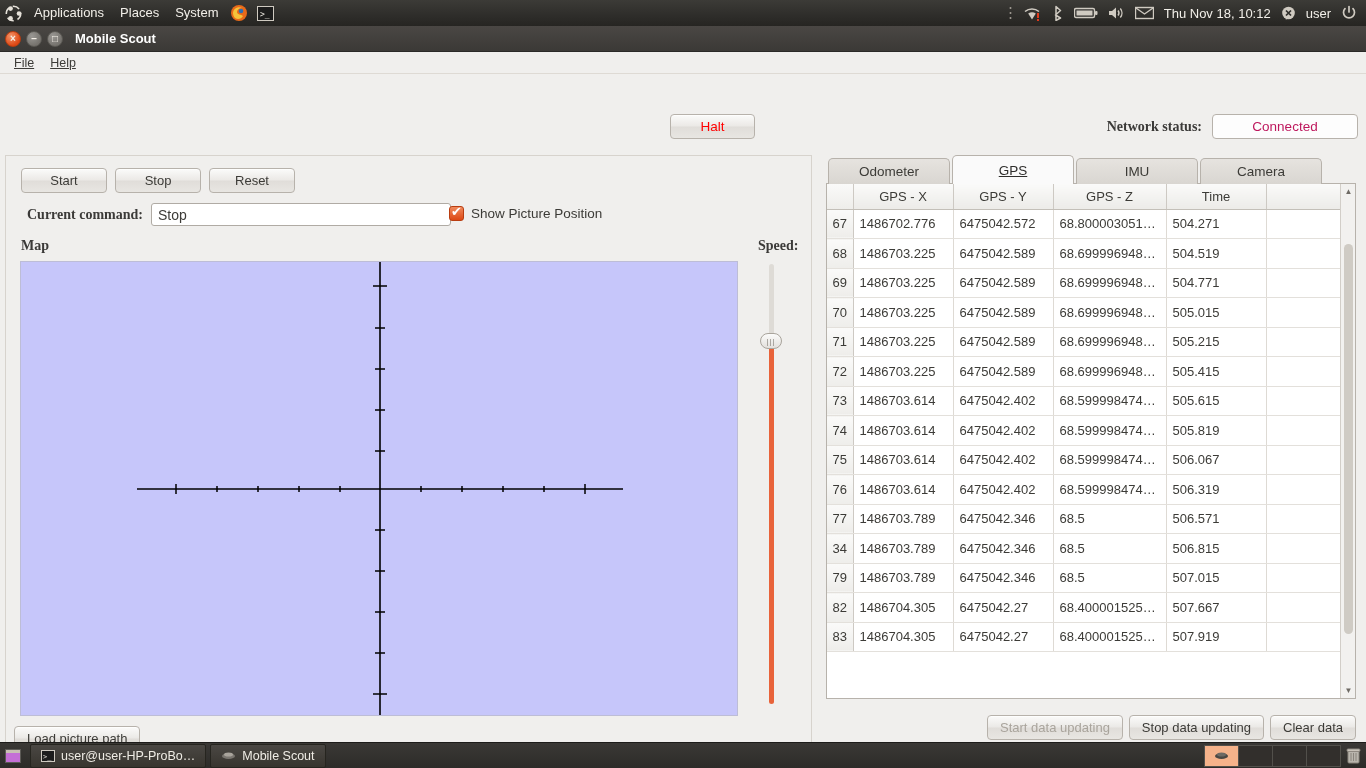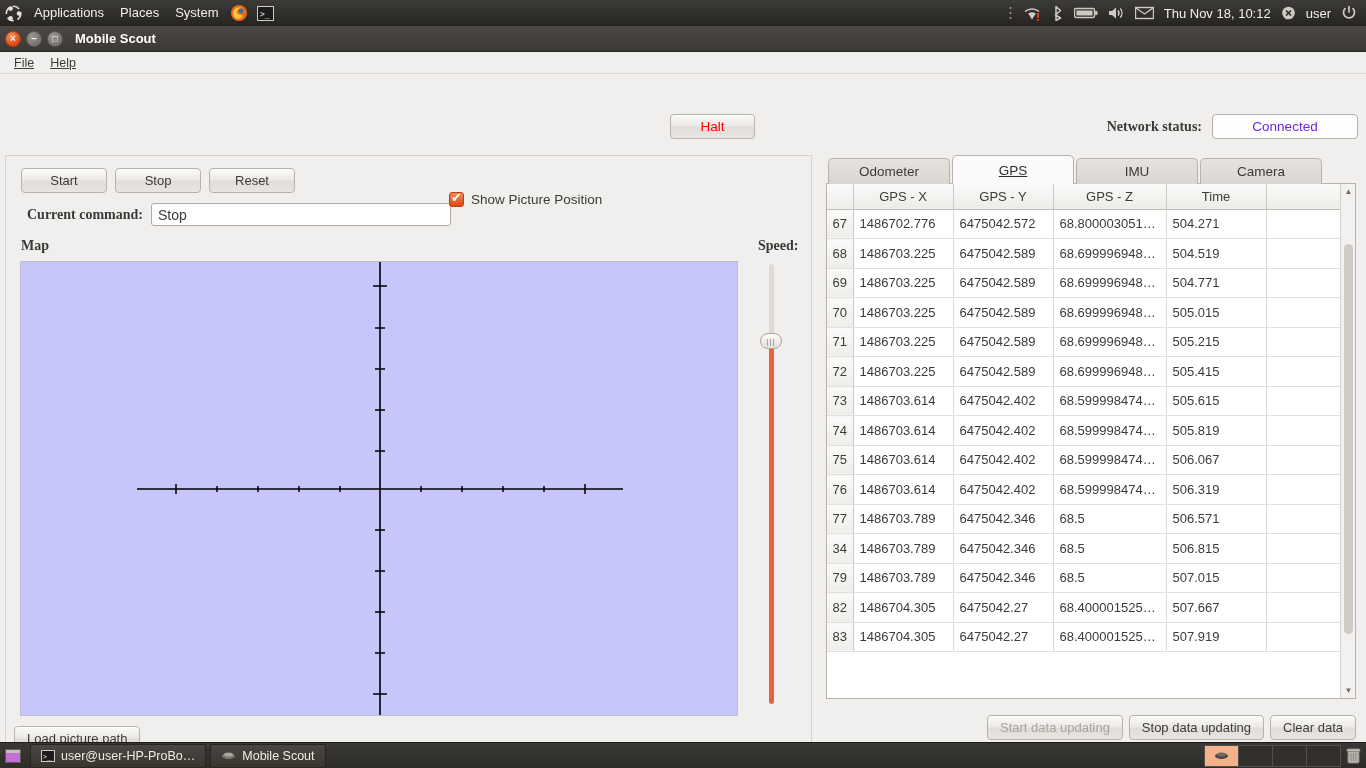--- a/index.html
+++ b/index.html
@@ -84,38 +84,38 @@
 
   #halt-btn {
     position: absolute; left: 670px; top: 88px; width: 85px; height: 25px;
     display:flex; align-items:center; justify-content:center;
     color: #ff0000; font-size: 13.5px;
   }
   #network-wrap { position:absolute; right: 8px; top: 88px; display:flex; align-items:center; }
   #network-label { margin-right: 10px; }
   #network-status {
     width: 146px; height: 25px; background:#fdfdfd; border:1px solid #b7b2ab; border-radius:4px;
-    display:flex; align-items:center; justify-content:center; font-size: 13.5px; color:#6d28d9;
+    display:flex; align-items:center; justify-content:center; font-size: 13.5px; color:#be185d;
   }
 
   
   #left-panel {
     position: absolute; left: 5px; top: 129px; width: 807px; height: 602px;
     background: #f0efed; border: 1px solid #d7d3cd;
   }
   #cmd-buttons { position:absolute; left: 15px; top: 12px; display:flex; gap: 8px; }
   #cmd-buttons .btn { width: 86px; text-align:center; }
   #cmd-row { position:absolute; left: 21px; top: 47px; display:flex; align-items:center; }
   #cmd-label { margin-right: 8px; }
   #cmd-input {
     width: 300px; height: 23px; background:#ffffff; border:1px solid #b0aba4; border-radius:3px;
     font-size: 14px; color: #3c3b37; padding: 0 6px; display:flex; align-items:center;
     font-family: "Liberation Sans", sans-serif;
   }
-  #show-pic { position:absolute; left: 443px; top: 36px; display:flex; align-items:center;justify-content:center; }
+  #show-pic { position:absolute; left: 443px; top: 50px; display:flex; align-items:center;justify-content:center; }
   .checkbox {
     width: 15px; height: 15px; border-radius: 3px;
     background: linear-gradient(to bottom,#f08a5d,#dd4814);
     border: 1px solid #b93d10; position: relative;
   }
   .checkbox::after {
     content: "✔"; position:absolute; left:1px; top:-3px; font-size: 13px; color:#fff;
   }
   #show-pic-label { margin-left: 7px; font-size: 13.5px; color:#3c3b37; }
 

